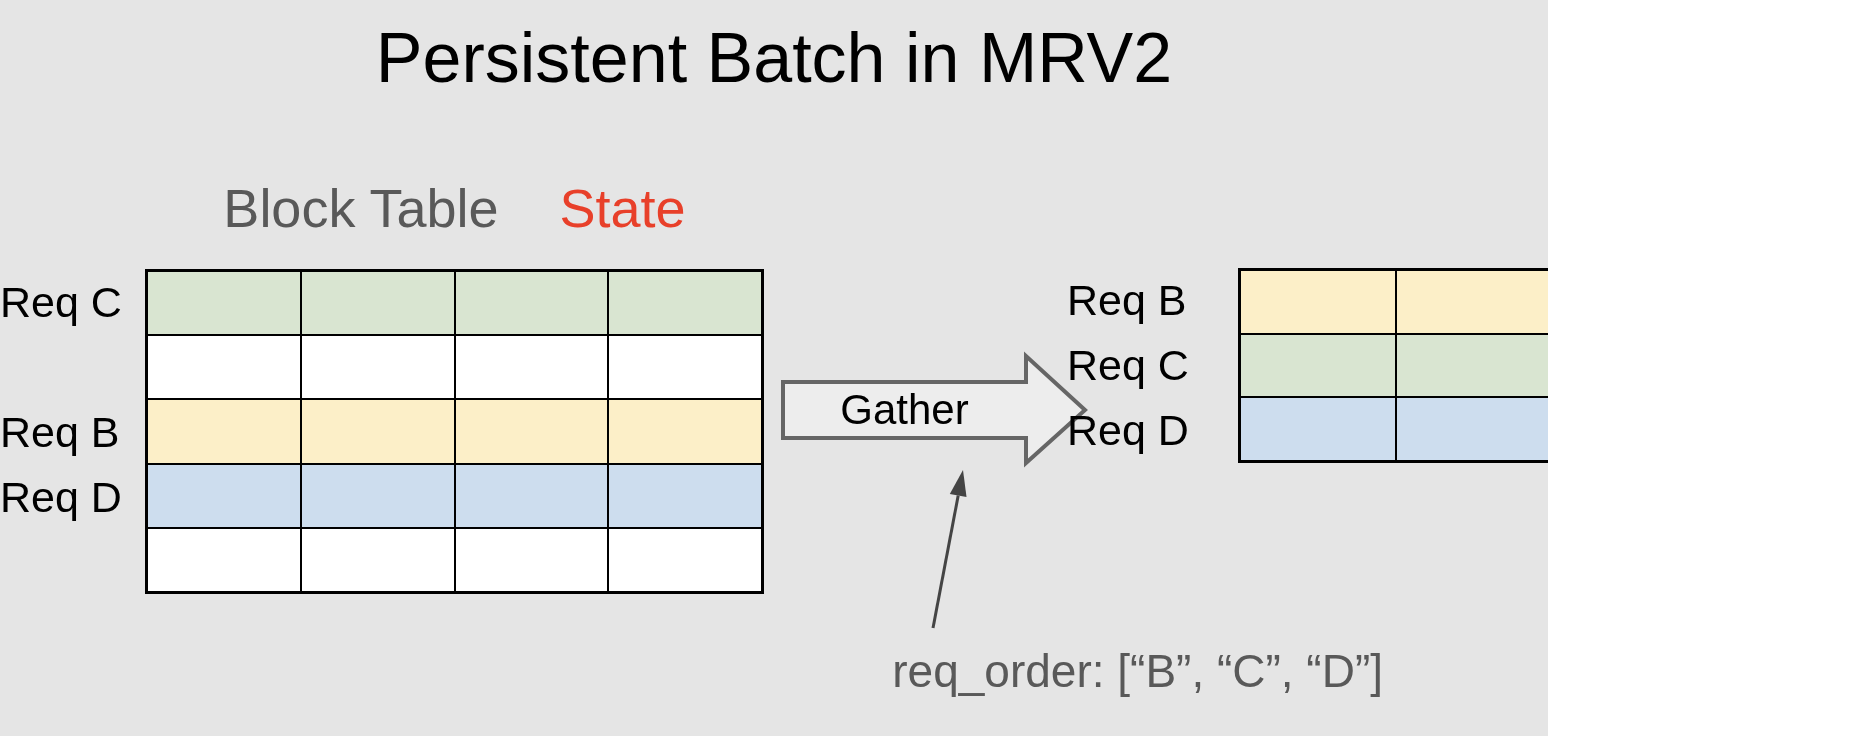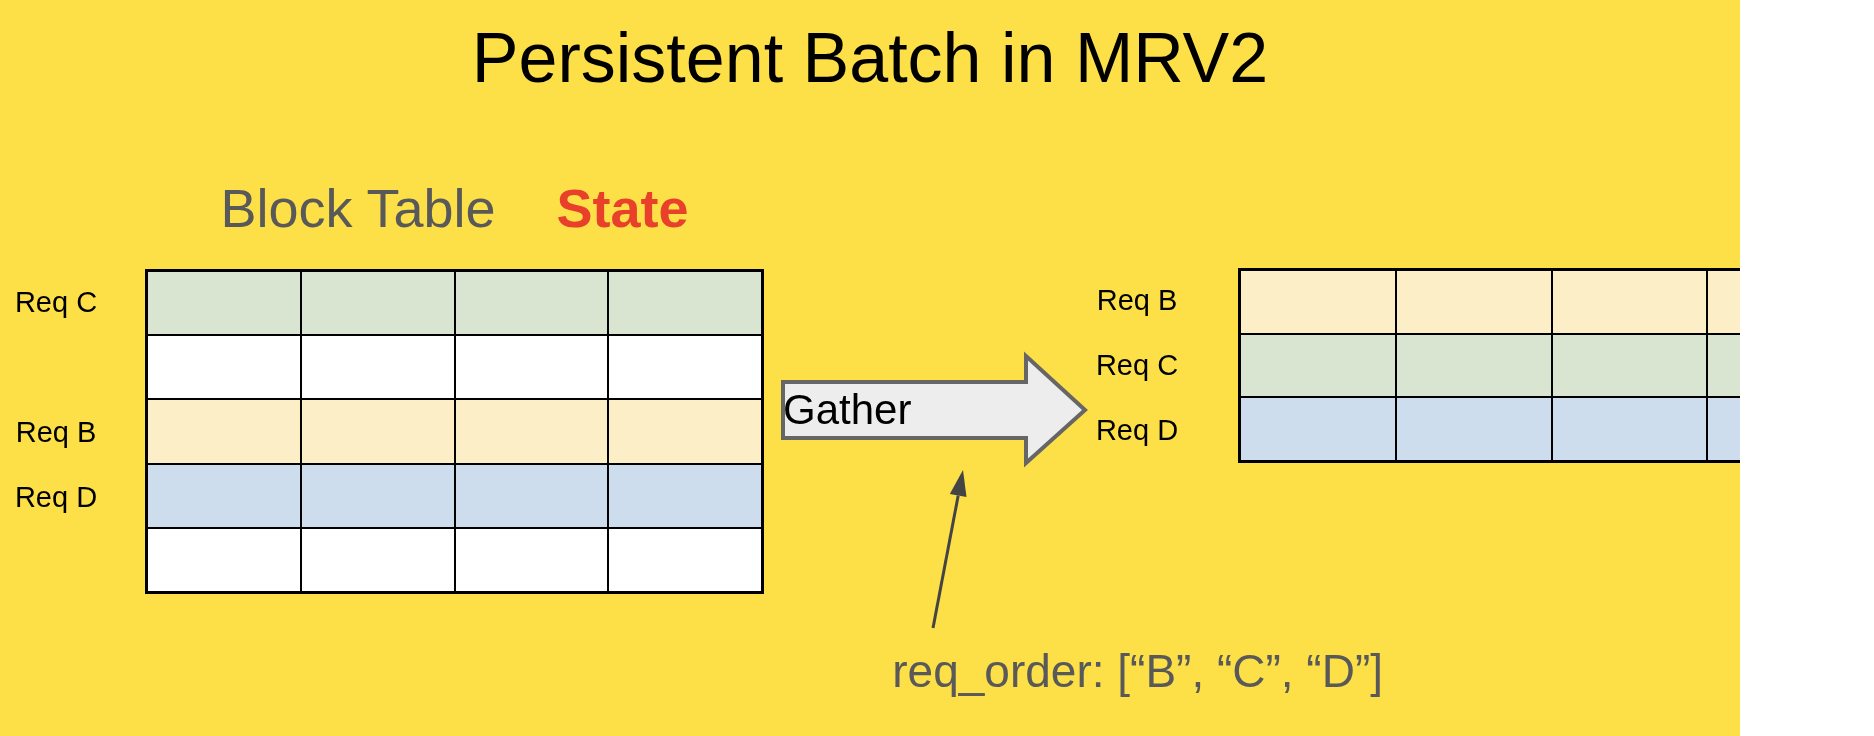--- a/index.html
+++ b/index.html
@@ -1,49 +1,49 @@
 <!DOCTYPE html>
 <html style="--cell_green: #d9e5d1; --cell_yellow: #fcefc8; --cell_blue: #cdddee; --cell_white: #ffffff; --accent_red: #e8402a; --text_gray: #595959; --text_black: #000000; --table_border: #000000; --arrow_fill: #ededed; --arrow_stroke: #666666; --annotation_arrow: #444444;"><head>
 <meta charset="utf-8">
 <style>
   html, body { margin:0; padding:0; background:#ffffff; }
   .page {
-    position:relative; width:1740px; height:736px; background:#fde047;
+    position:relative; width:1548px; height:736px; background:#e5e5e5;
     font-family:"Liberation Sans", sans-serif; overflow:hidden;
   }
   .title {
     position:absolute; top:20px; left:0; width:100%; text-align:center;
     font-size:70px; line-height:76px; color:var(--text_black); white-space:nowrap;
   }
   .table-heading {
     position:absolute; font-size:54px; line-height:60px; text-align:center;
     color:var(--text_gray); white-space:nowrap;
   }
   .left-heading  { left:145px;  width:619px; top:178px; }
   .right-heading { left:1238px; width:627px; top:178px; }
-  .accent { color:var(--accent_red); font-weight:bold;margin-left:46px; }
+  .accent { color:var(--accent_red); font-weight:normal;margin-left:46px; }
 
   .block-table {
     position:absolute; border:2px solid var(--table_border);
     display:flex; flex-direction:column; box-sizing:border-box; background:#fff;
   }
   .left-block-table  { left:145px;  top:269px; width:619px; height:325px; }
   .right-block-table { left:1238px; top:268px; width:627px; height:195px; }
   .t-row  { flex:1; display:flex; }
   .t-cell { flex:1; border:1.5px solid var(--table_border); }
 
   .row-label {
-    position:absolute; font-size:29px; line-height:52px; height:52px;
-    color:var(--text_black); text-align:center; white-space:nowrap;
+    position:absolute; font-size:43px; line-height:52px; height:52px;
+    color:var(--text_black); text-align:left; white-space:nowrap;
   }
   .lbl-left  { left:0px;    width:112px; }
   .lbl-right { left:1067px; width:140px; }
 
   .gather-label {
-    position:absolute; left:783px; top:384px; width:243px; text-align:left;
+    position:absolute; left:783px; top:384px; width:243px; text-align:center;
     font-size:42px; line-height:52px; color:var(--text_black); white-space:nowrap;
   }
   .annotation-text {
     position:absolute; left:483px; top:643px; width:900px; text-align:right;
     font-size:46px; line-height:56px; color:var(--text_gray); white-space:nowrap;
   }
   .svg-abs { position:absolute; }
 </style>
 </head>
 <body>

